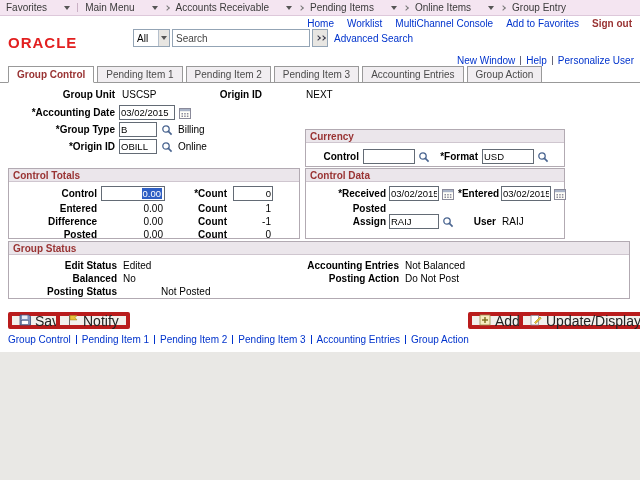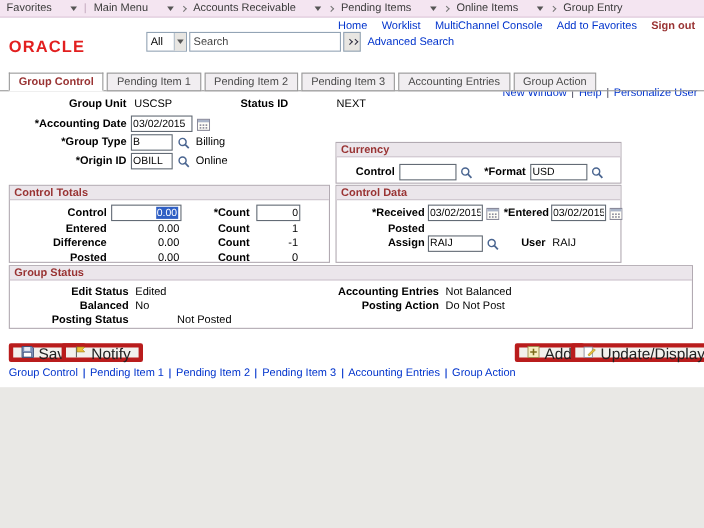--- a/index.html
+++ b/index.html
@@ -16,21 +16,21 @@
   .hdrlinks{position:absolute;top:18px;right:8px;display:flex;gap:13px;align-items:center;}
   .signout{color:#993333;font-weight:bold;cursor:pointer;}
   .logo{position:absolute;left:8px;top:34px;color:#e21f1f;font-size:15px;font-weight:bold;letter-spacing:1px;}
   .scope{position:absolute;left:133px;top:29px;width:37px;height:18px;border:1px solid #93a4b5;background:#fff;display:flex;align-items:center;justify-content:space-between;padding:0 0 0 3px;cursor:pointer;}
   .scope .dd{width:11px;height:16px;background:#e8e6e2;border-left:1px solid #b5c0cc;display:flex;align-items:center;justify-content:center;}
   .searchbox{position:absolute;left:172px;top:29px;width:138px;height:18px;border:1px solid #93a4b5;font-size:10px;padding:0 3px;color:#333;font-family:inherit;}
   .searchbox::placeholder{color:#444;opacity:1;}
   .gobtn{position:absolute;left:312px;top:29px;width:16px;height:18px;background:#e8e6e2;border:1px solid #93a4b5;display:flex;align-items:center;justify-content:center;gap:1px;cursor:pointer;}
   .gobtn .chev{border-color:#334;}
   .adv{position:absolute;left:334px;top:33px;}
-  .pagebar{position:absolute;top:55px;right:6px;display:flex;gap:5px;align-items:center;margin-top:24px;}
+  .pagebar{position:absolute;top:55px;right:6px;display:flex;gap:5px;align-items:center;}
   .psep{display:inline-block;width:1px;height:9px;background:#667;}
   
   .tabs{position:absolute;left:8px;top:66px;display:flex;gap:3px;z-index:2;}
   .tab{border:1px solid #999;background:#f1eef1;color:#4a4a4a;padding:2px 8px;line-height:11px;cursor:pointer;white-space:nowrap;}
   .tab.active{background:#fff;color:#993333;font-weight:bold;border-bottom-color:#fff;}
   .tabline{position:absolute;left:0;top:82px;width:640px;height:0;border-top:1px solid #999;z-index:1;}
   
   .lbl{position:absolute;font-weight:bold;text-align:right;white-space:nowrap;}
   .val{position:absolute;white-space:nowrap;}
   .txtin{position:absolute;height:15px;border:1px solid #636b75;background:#fff;font-size:9.5px;font-family:inherit;padding:0 1px;color:#000;}
@@ -117,21 +117,21 @@
   <div class="tab">Pending Item 1</div>
   <div class="tab">Pending Item 2</div>
   <div class="tab">Pending Item 3</div>
   <div class="tab">Accounting Entries</div>
   <div class="tab">Group Action</div>
 </div>
 <div class="tabline"></div>
 
 <div class="lbl" style="left:40px;top:89px;width:75px;">Group Unit</div>
 <div class="val" style="left:122px;top:89px;">USCSP</div>
-<div class="lbl" style="left:205px;top:89px;width:57px;">Status ID</div>
+<div class="lbl" style="left:205px;top:89px;width:57px;">Origin ID</div>
 <div class="val" style="left:268px;top:89px;padding-left:38px;">NEXT</div>
 
 <div class="lbl" style="left:10px;top:107px;width:105px;">*Accounting Date</div>
 <input class="txtin" style="left: 119px; top: 105px; width: 56px;" value="03/02/2015">
 <span class="icon" style="left:178px;top:106px;">
   <svg width="12" height="12" viewBox="0 0 12 12">
       <rect x="0.5" y="1.5" width="11" height="10" fill="#fffef8" stroke="#8a8a9a"></rect>
       <rect x="1" y="2" width="10" height="2.2" fill="#aab4c8"></rect>
       <g fill="#8a8a9a">
         <rect x="2.5" y="6" width="1.5" height="1.5"></rect>

